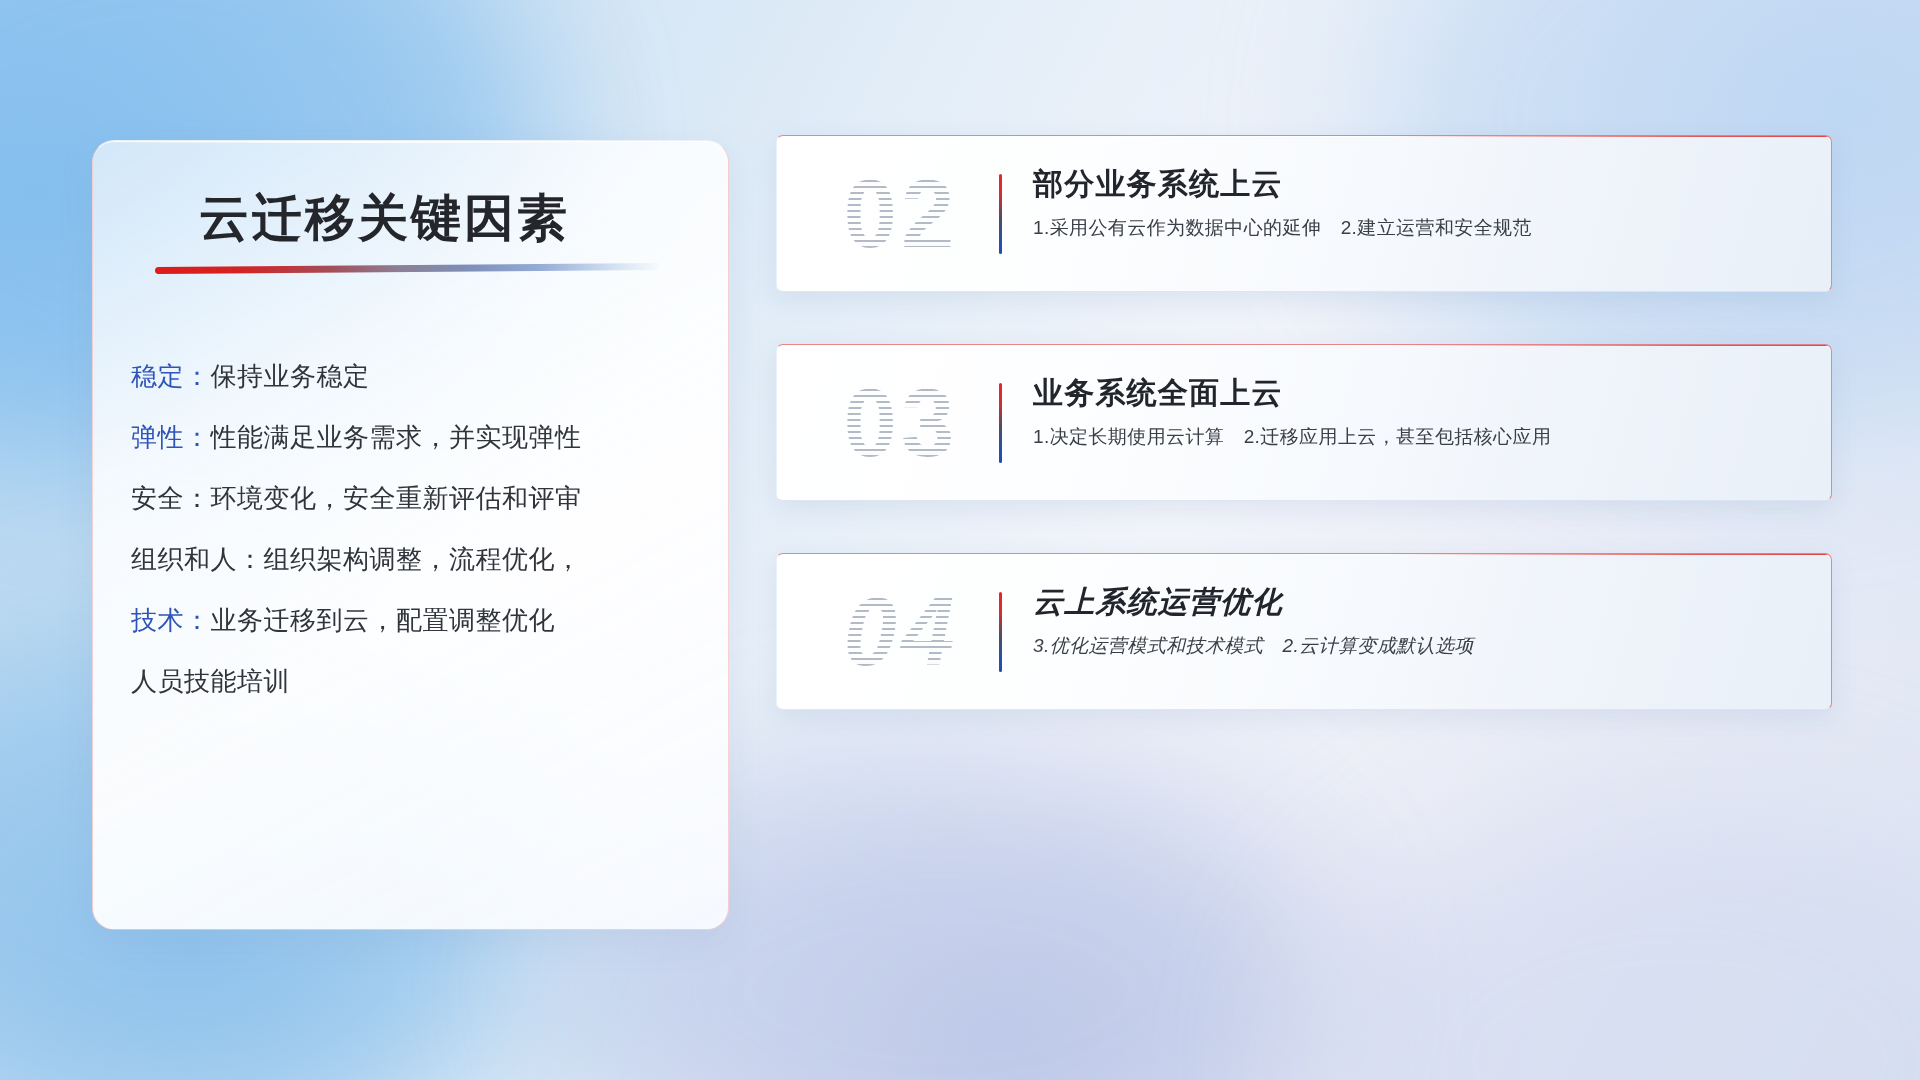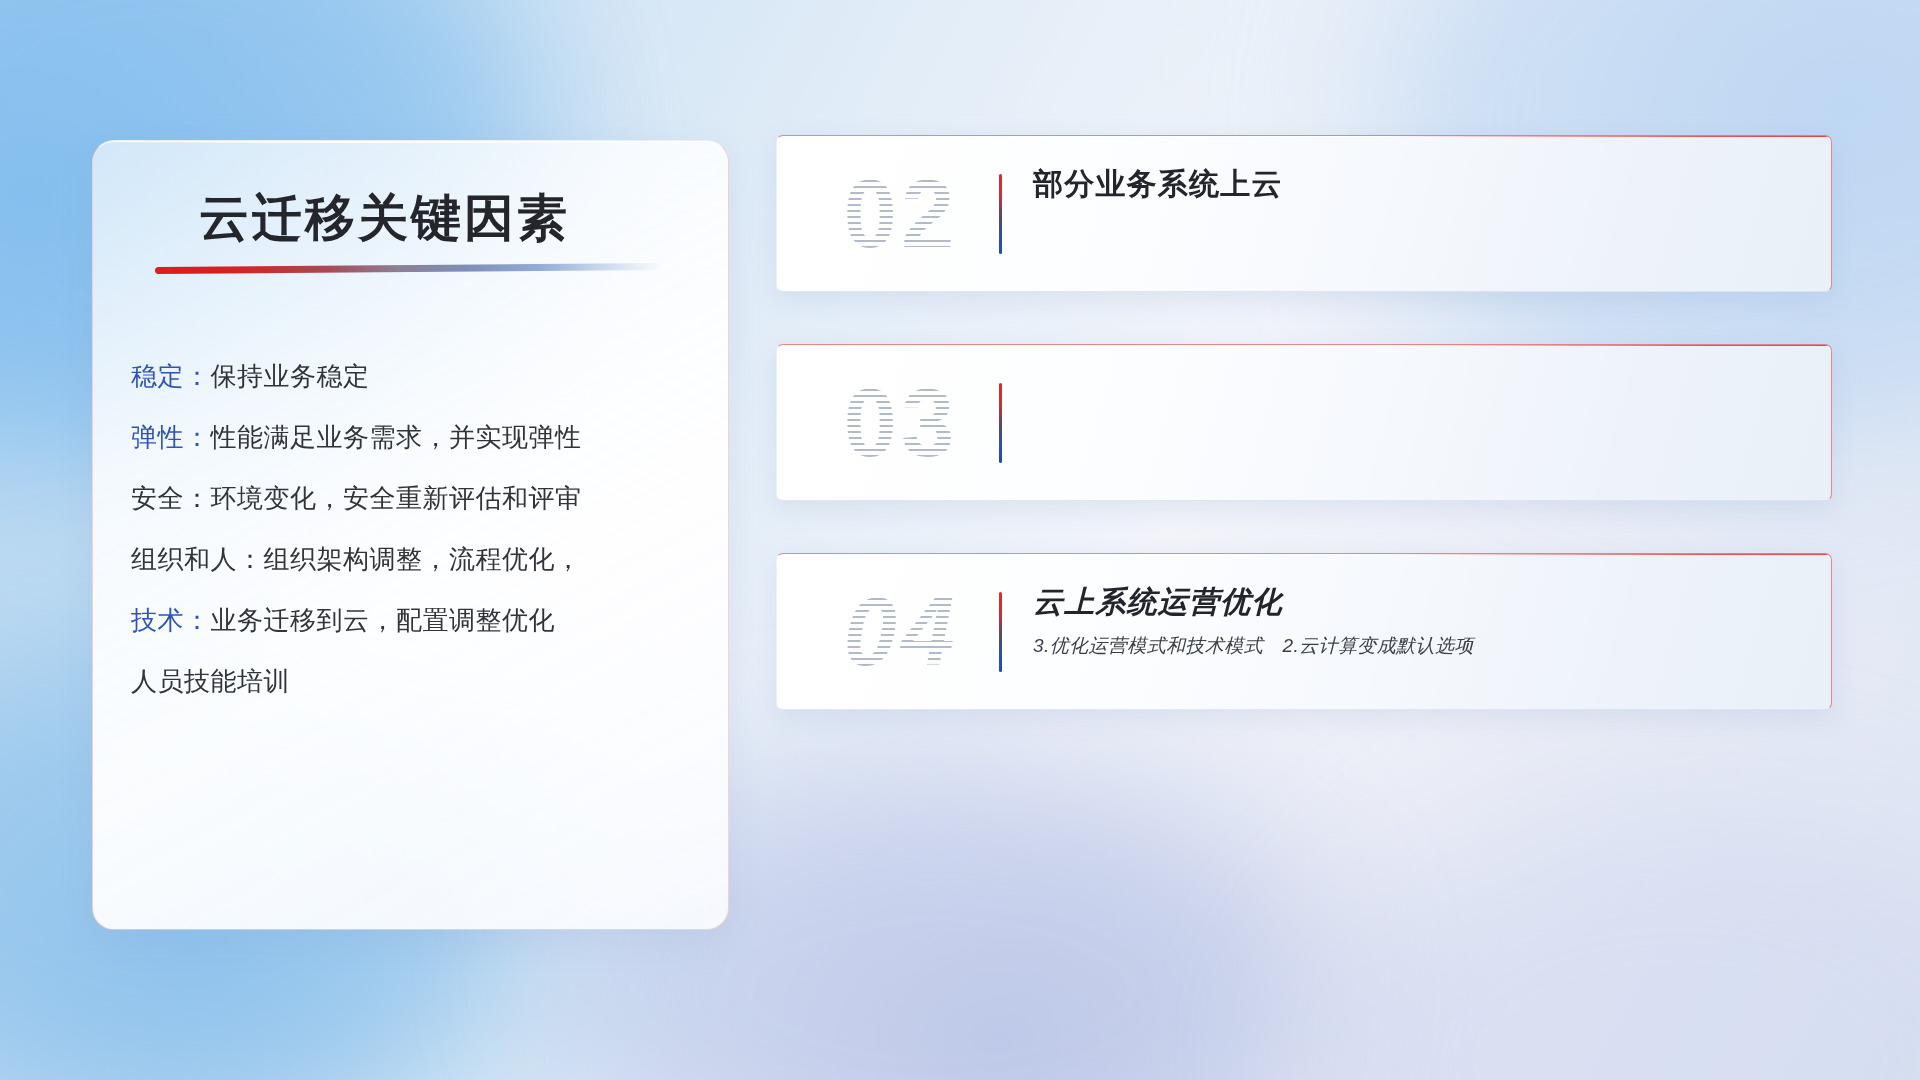--- a/index.html
+++ b/index.html
@@ -140,26 +140,31 @@
   </div>
 
   <div class="cards">
 
 
     <div class="card">
       <div class="card-num">02</div>
       <div class="card-bar"></div>
       <div class="card-text">
         <div class="card-title">部分业务系统上云</div>
+        <div class="card-sub">1.采用公有云作为数据中心的延伸　2.建立运营和安全规范</div>
       </div>
     </div>
 
     <div class="card">
       <div class="card-num">03</div>
       <div class="card-bar"></div>
+      <div class="card-text">
+        <div class="card-title">业务系统全面上云</div>
+        <div class="card-sub">1.决定长期使用云计算　2.迁移应用上云，甚至包括核心应用</div>
+      </div>
     </div>
 
     <div class="card">
       <div class="card-num">04</div>
       <div class="card-bar"></div>
       <div class="card-text">
         <div class="card-title">云上系统运营优化</div>
         <div class="card-sub">3.优化运营模式和技术模式　2.云计算变成默认选项</div>
       </div>
     </div>

